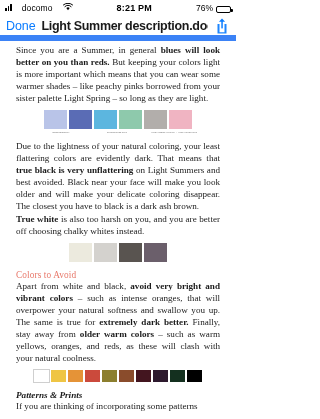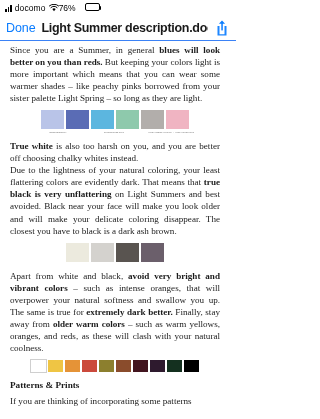--- a/index.html
+++ b/index.html
@@ -13,23 +13,23 @@
 
   
   .statusbar {
     height:16px; width:100%;
     display:flex; align-items:center;
     padding:0 5px;
     font-size:8.5px; font-weight:bold;
     color:#000;
     background:#fff;
   }
-  .sb-left  { display:flex; align-items:center; gap:3px; flex:0 0 auto; }
+  .sb-left  { display:flex; align-items:flex-start; gap:10px; flex:0 0 auto; }
   .sb-mid   { flex:1; text-align:center; font-size:9px; font-weight:bold; letter-spacing:.2px; }
-  .sb-right { display:flex; align-items:flex-start; gap:9px; flex:0 0 auto; }
+  .sb-right { display:flex; align-items:flex-end; gap:3px; flex:0 0 auto; }
   .signal { display:flex; align-items:flex-end; gap:1px; height:8px; }
   .signal i { display:block; width:1.6px; background:#000; border-radius:.3px; }
   .signal i:nth-child(1){ height:3px; }
   .signal i:nth-child(2){ height:5px; }
   .signal i:nth-child(3){ height:7px; }
   .carrier { font-size:8.5px; font-weight:normal; letter-spacing:.1px; }
   .wifi { width:10px; height:8px; position:relative; }
   .wifi svg { display:block; }
   .batt-pct { font-size:8.5px; font-weight:normal; }
   .batt {
@@ -41,38 +41,38 @@
     width:1.5px; height:3.5px; background:#000; border-radius:0 1px 1px 0;
   }
   .batt-fill { height:100%; width:76%; background:#000; border-radius:.5px; }
 
   
   .navbar {
     height:25px; width:100%;
     display:flex; align-items:center;
     padding:0 6px;
     background:#fff;
-    border-bottom:1px solid #3b82f6;
+    border-bottom:6px solid #3b82f6;
     gap:6px;
   }
   .done-btn {
     color:#0a7cff; font-size:12.5px; font-weight:normal;
     flex:0 0 auto; cursor:pointer; letter-spacing:-.1px;
   }
   .doc-title {
     flex:1; font-size:12.5px; font-weight:bold; color:#1a1a1a;
     white-space:nowrap; overflow:hidden; letter-spacing:-.3px;
   }
   .share-btn { flex:0 0 auto; width:16px; height:18px; cursor:pointer; }
 
   
   .doc {
     position:absolute; top:41px; left:0; right:0; bottom:0;
     background:#fff;
-    padding:3px 16px 0 10px;
+    padding:3px 16px 0 16px;
     overflow:hidden;
   }
   p.para {
     font-family:"Liberation Serif", serif;
     font-size:9.1px;
     line-height:12.05px;
     color:#1b1b1b;
     text-align:justify;
     margin-bottom:0;
   }
@@ -112,21 +112,22 @@
     color:#e8796b;
     font-weight:normal;
     margin-bottom:0px;
     letter-spacing:.1px;
   }
   h3.pattern {
     font-family:"Liberation Serif", serif;
     font-size:9.2px;
     color:#1b1b1b;
     font-weight:bold;
-    margin-bottom:5px;
+    font-style:italic;
+    margin-bottom:0px;
   }
 </style>
 </head>
 <body>
 
 <div class="statusbar">
   <div class="sb-left">
     <span class="signal">
         <i></i>
         <i></i>
@@ -134,20 +135,21 @@
       </span>
     <span class="carrier">docomo</span>
     <span class="wifi">
       <svg width="10" height="8" viewBox="0 0 10 8">
         <path d="M5 7.2 L3.3 5.1 a2.6 2.6 0 0 1 3.4 0 Z" fill="#000"></path>
         <path d="M1.9 3.6 a4.6 4.6 0 0 1 6.2 0" stroke="#000" stroke-width="1" fill="none" stroke-linecap="round"></path>
         <path d="M0.4 1.9 a7 7 0 0 1 9.2 0" stroke="#000" stroke-width="1" fill="none" stroke-linecap="round"></path>
       </svg>
     </span>
   </div>
+  <div class="sb-mid">8:21 PM</div>
   <div class="sb-right">
     <span class="batt-pct">76%</span>
     <span class="batt"><span class="batt-fill"></span></span>
   </div>
 </div>
 
 <div class="navbar">
   <span class="done-btn">Done</span>
   <span class="doc-title">Light Summer description.docx</span>
   <span class="share-btn">
@@ -172,32 +174,33 @@
       <span class="sw sw-lg" style="background:#b2aeab"></span>
       <span class="sw sw-lg" style="background:#f0b4c2"></span>
     </div>
     <div class="cap-row">
       <span class="cap" style="width:56px">monochromatic</span>
       <span class="cap" style="width:56px">neighbouring hues</span>
       <span class="cap" style="width:58px">Light Summer neutral + Light Spring pink</span>
     </div>
   </div>
 
+  <p class="para">Due to the lightness of your natural coloring, your least flattering colors are evidently dark. That means that <b>true black is very unflattering</b> on Light Summers and best avoided. Black near your face will make you look older and will make your delicate coloring disappear. The closest you have to black is a dark ash brown.</p>
   <p class="para tight"><b>True white</b> is also too harsh on you, and you are better off choosing chalky whites instead.</p>
-  <p class="para">Due to the lightness of your natural coloring, your least flattering colors are evidently dark. That means that <b>true black is very unflattering</b> on Light Summers and best avoided. Black near your face will make you look older and will make your delicate coloring disappear. The closest you have to black is a dark ash brown.</p>
 
   <div class="row2-wrap">
     <div class="swatch-row">
       <span class="sw sw-lg" style="background:#eceade"></span>
       <span class="sw sw-lg" style="background:#d4d2ce"></span>
       <span class="sw sw-lg" style="background:#595450"></span>
       <span class="sw sw-lg" style="background:#6b5f6b"></span>
     </div>
   </div>
 
+  <h3 class="sect">Colors to Avoid</h3>
   <p class="para">Apart from white and black, <b>avoid very bright and vibrant colors</b> – such as intense oranges, that will overpower your natural softness and swallow you up. The same is true for <b>extremely dark better.</b> Finally, stay away from <b>older warm colors</b> – such as warm yellows, oranges, and reds, as these will clash with your natural coolness.</p>
 
   <div class="row3-wrap">
     <div class="swatch-row">
       <span class="sw sw-sm bordered" style="background:#ffffff"></span>
       <span class="sw sw-sm" style="background:#efc544"></span>
       <span class="sw sw-sm" style="background:#e59337"></span>
       <span class="sw sw-sm" style="background:#cb4a3c"></span>
       <span class="sw sw-sm" style="background:#8c7f2e"></span>
       <span class="sw sw-sm" style="background:#8a4c2c"></span>

